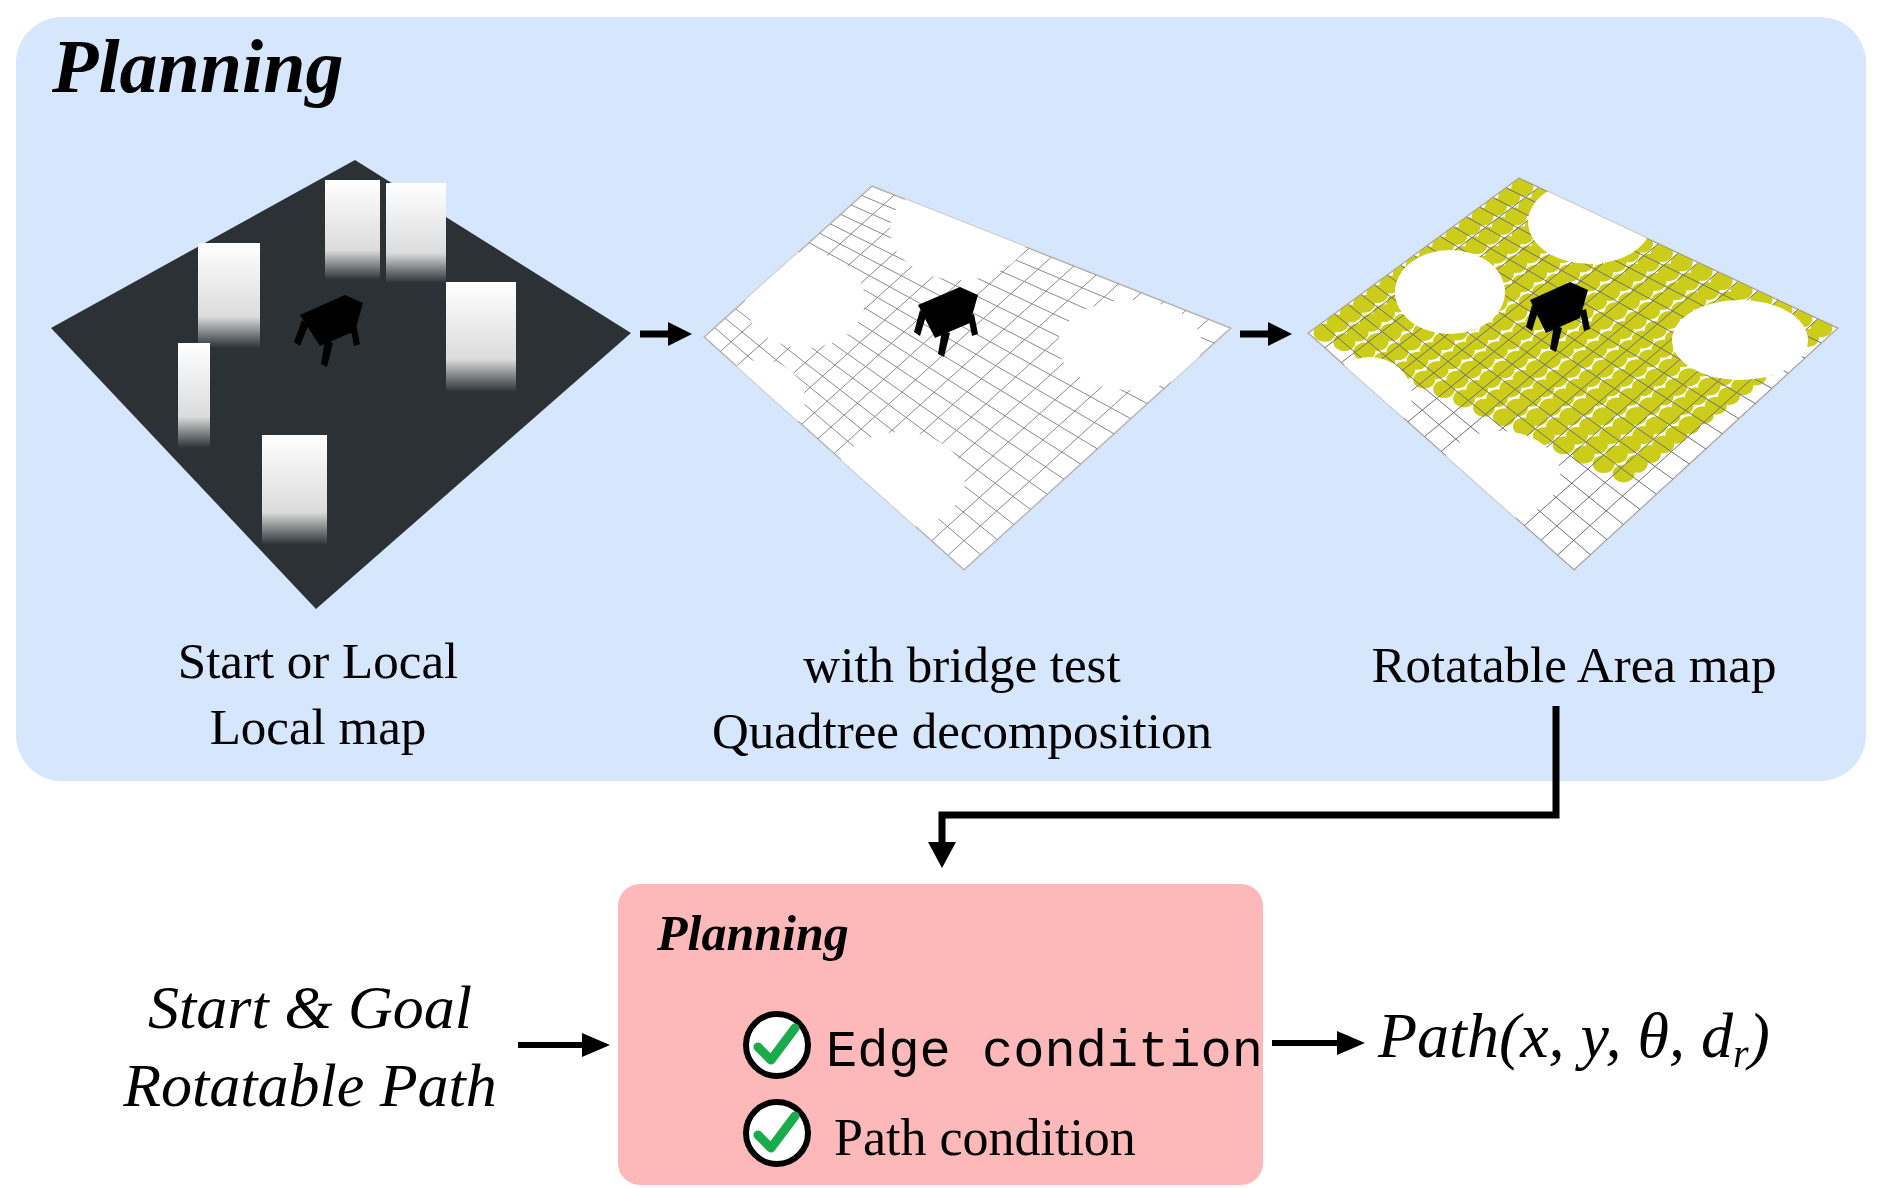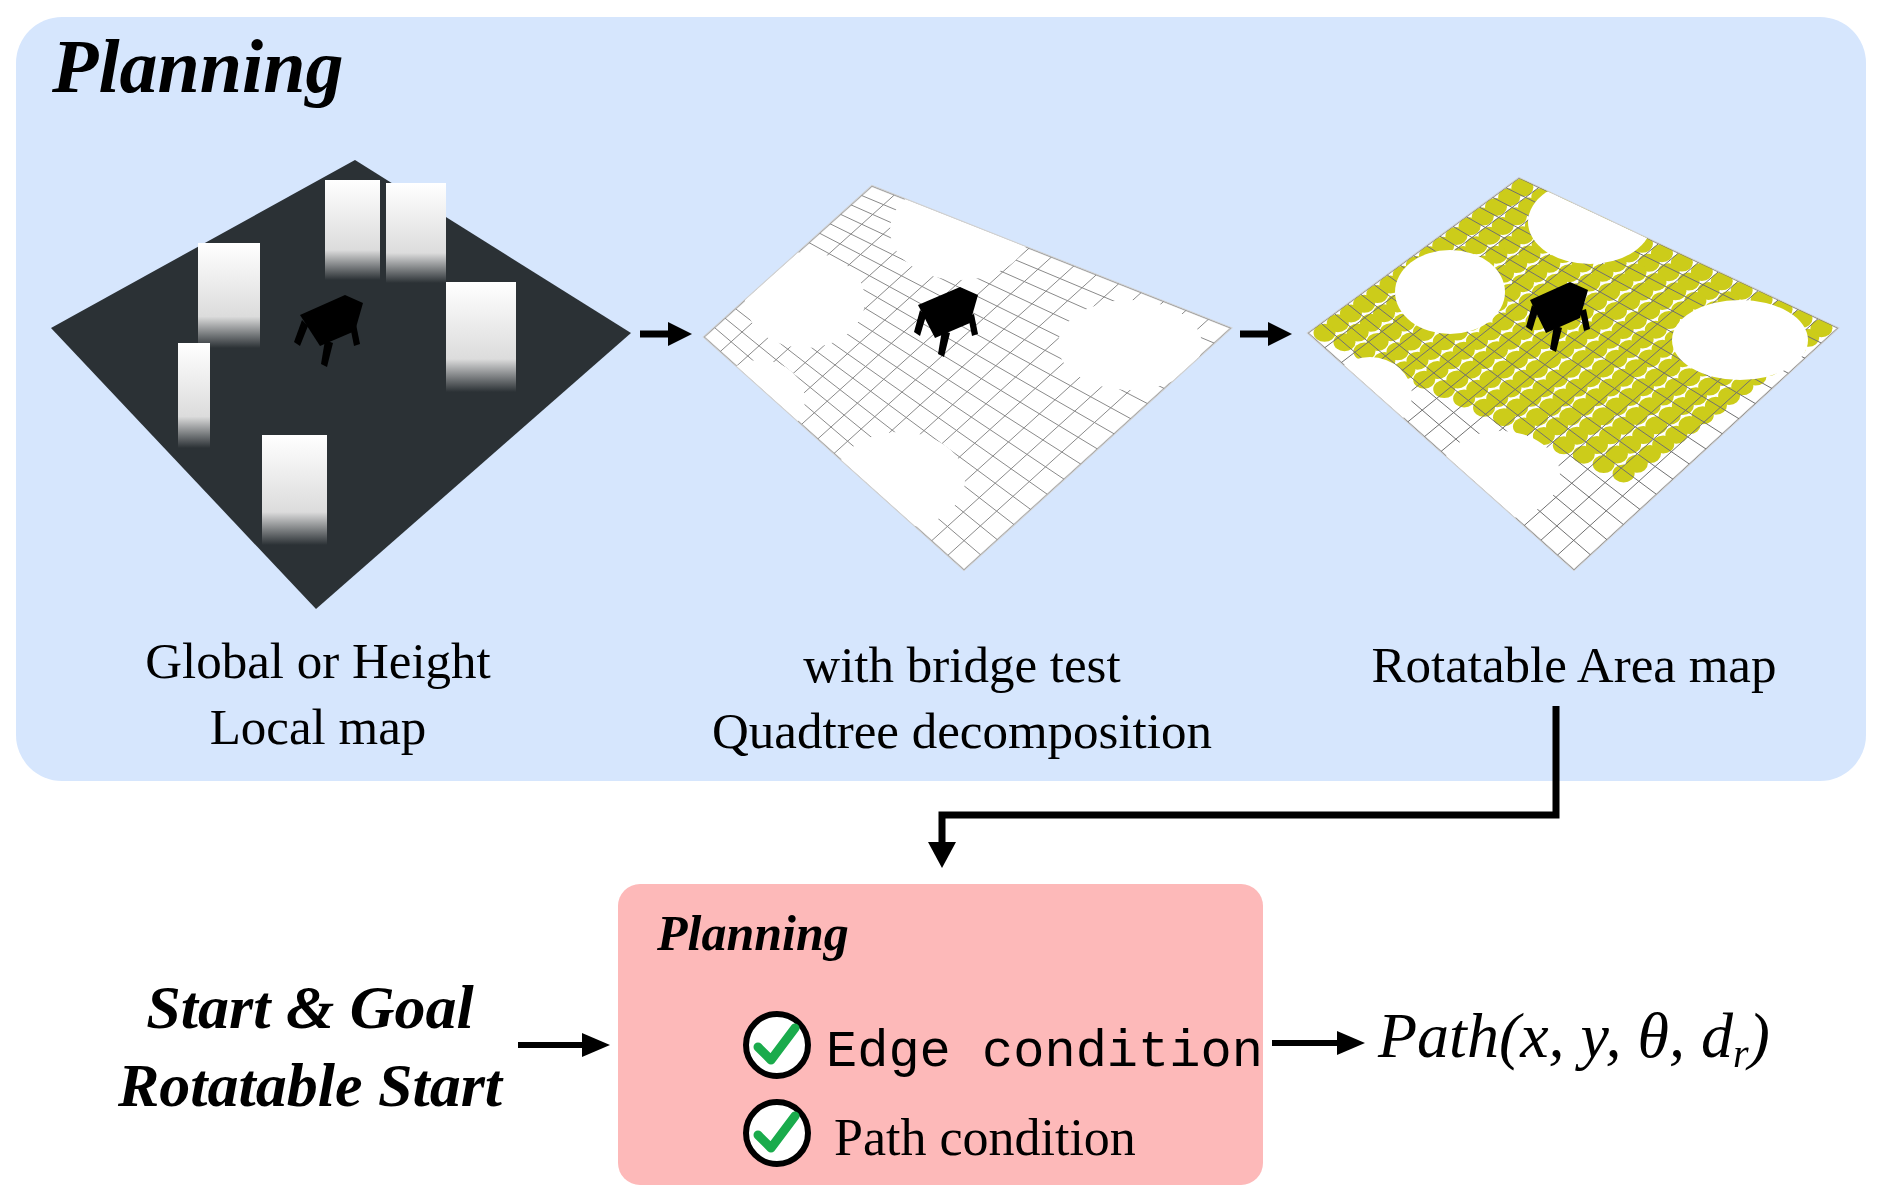--- a/index.html
+++ b/index.html
@@ -10,21 +10,21 @@
   #mapping-title { position:absolute; left:52px; top:28px; font-size:76px; font-weight:bold;
                    font-style:italic; line-height:1; }
   .caption { position:absolute; font-size:51px; line-height:66px; text-align:center; white-space:nowrap; }
   #planning-box { position:absolute; left:618px; top:884px; width:645px; height:301px;
                   background:#fdb9b9; border-radius:22px; }
   #planning-title { position:absolute; left:657px; top:908px; font-size:50px; font-weight:bold;
                     font-style:italic; line-height:1; }
   .cond { position:absolute; font-size:52px; line-height:1; white-space:nowrap; }
   .check { position:absolute; width:70px; height:70px; }
   #start-goal { position:absolute; left:100px; top:968px; width:420px; text-align:center;
-                font-size:62px; font-weight:bold; font-style:italic; line-height:78px; }
+                font-size:62px; font-weight:normal; font-style:italic; line-height:78px; }
   #path-label { position:absolute; left:1378px; top:1004px; font-size:64px; font-weight:normal;
                 font-style:italic; line-height:1; white-space:nowrap; }
   #path-label sub { font-size:40px; vertical-align:-10px; }
   svg.full { position:absolute; left:0; top:0; width:1899px; height:1188px; pointer-events:none; }
 </style>
 </head>
 <body>
 
 <div id="mapping-panel"></div>
 <div id="mapping-title">Planning</div>
@@ -445,21 +445,21 @@
     <polygon points="582,1033 610,1045 582,1057" fill="#000"></polygon>
   </g>
 
   <g>
     <line x1="1272" y1="1043" x2="1340" y2="1043" stroke="#000" stroke-width="6"></line>
     <polygon points="1337,1031 1365,1043 1337,1055" fill="#000"></polygon>
   </g>
 </svg>
 
 <div class="caption" style="left:118px; top:628px; width:400px;">
-  <div>Global or Height</div>
+  <div>Start or Local</div>
   <div>Local map</div>
 </div>
 <div class="caption" style="left:662px; top:632px; width:600px;">
   <div>with bridge test</div>
   <div>Quadtree decomposition</div>
 </div>
 <div class="caption" style="left:1324px; top:632px; width:500px;">
   <div>Rotatable Area map</div>
 </div>
 
@@ -473,16 +473,16 @@
 <div class="cond" style="left:826px; top:1027px;font-family:Liberation Mono, monospace;">Edge condition</div>
 
 <svg class="check" style="left:742px; top:1098px;" viewBox="0 0 70 70">
   <circle cx="35" cy="35" r="31" fill="#fff" stroke="#000" stroke-width="6"></circle>
   <path d="M16,37 L29,50 L53,18" fill="none" stroke="#1aab4c" stroke-width="9" stroke-linecap="round" stroke-linejoin="round"></path>
 </svg>
 <div class="cond" style="left:834px; top:1112px;">Path condition</div>
 
 <div id="start-goal">
   <div>Start &amp; Goal</div>
-  <div>Rotatable Start</div>
+  <div>Rotatable Path</div>
 </div>
 
 <div id="path-label"><span>Path(x, y, θ, d</span><sub>r</sub><span>)</span></div>
 
 </body></html>

